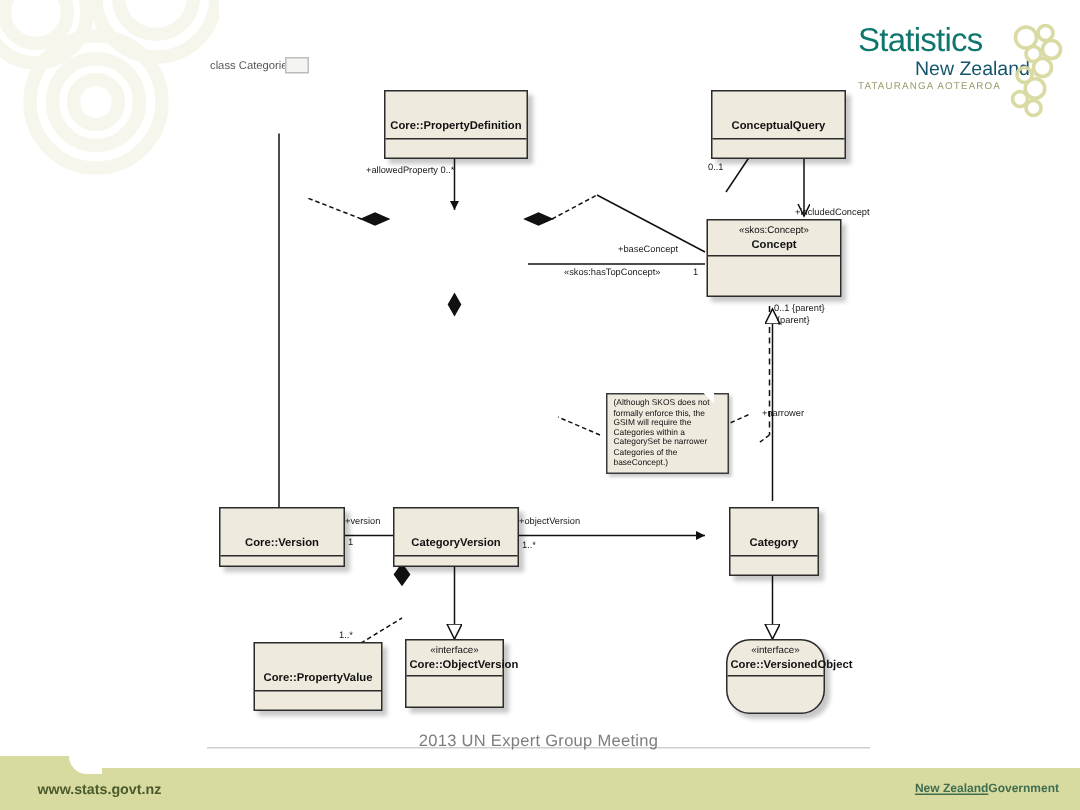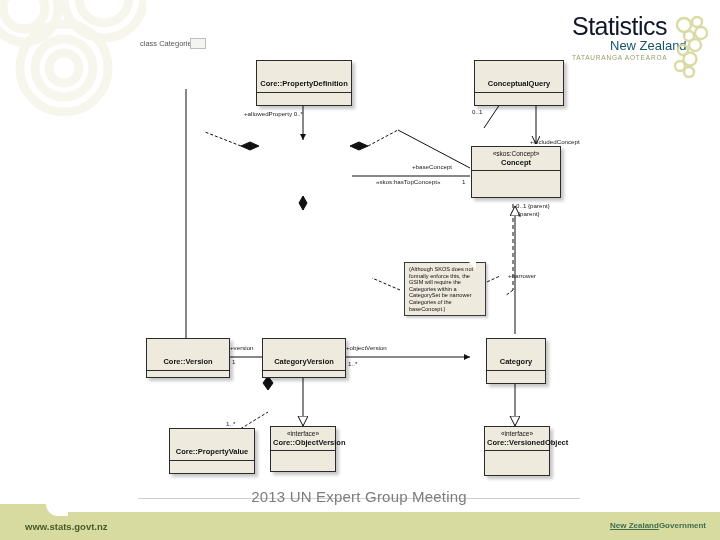--- a/index.html
+++ b/index.html
@@ -6,31 +6,31 @@
   body{width:720px;height:540px;position:relative;overflow:hidden;
        background:#ffffff;font-family:"Liberation Sans",sans-serif;}
 
   
   #slide{position:absolute;inset:0;background:#ffffff;}
 
   .watermark{position:absolute;left:-14px;top:-20px;width:160px;height:150px;
     opacity:.65;pointer-events:none;}
 
   .logo{position:absolute;left:572px;top:14px;width:138px;height:62px;}
-  .logo-stats{font-family:"Liberation Sans",sans-serif;font-size:25px;
-     color:#0f172a;letter-spacing:-.5px;line-height:25px;}
+  .logo-stats{font-family:"Liberation Sans",sans-serif;font-size:22px;
+     color:#0f766e;letter-spacing:-.5px;line-height:25px;}
   .logo-nz{font-size:13px;color:#15556b;text-align:left;margin-left:38px;
      line-height:14px;}
   .logo-maori{font-size:6.5px;color:#9a9a6a;letter-spacing:.8px;margin-top:1px;}
   .koru{position:absolute;left:96px;top:2px;width:44px;height:62px;opacity:.95;}
 
   .footer-line{position:absolute;left:138px;top:498px;width:442px;height:1px;
     background:#cfcfcf;}
   .footer-title{position:absolute;left:138px;top:488px;width:442px;
-    text-align:center;font-size:15px;color:#7d7d7d;letter-spacing:.2px;}
+    text-align:center;font-size:11px;color:#7d7d7d;letter-spacing:.2px;}
 
   .bottombar{position:absolute;left:0;top:512px;width:720px;height:28px;
     background:#d8dba0;}
   .bottombar-notch{position:absolute;left:0;top:504px;width:56px;height:10px;
     background:#d8dba0;border-top-right-radius:0;}
   .bottombar-round{position:absolute;left:46px;top:504px;width:22px;height:12px;
     background:#ffffff;border-bottom-left-radius:14px;}
   .url{position:absolute;left:25px;top:521px;font-size:9.5px;color:#4b5a2a;font-weight:bold;}
   .nzgov{position:absolute;right:14px;top:521px;font-size:8px;color:#3f6d4e;
     font-weight:bold;}
@@ -215,21 +215,21 @@
     </div>
 
     <div class="cls" style="left:270px;top:426px;width:64px;height:44px;">
       <div class="hdr" style="padding-top:3px;">
         <span class="stereo">«interface»</span>
         <span class="nm">Core::ObjectVersion</span>
       </div>
       <div class="body" style="height:12px;"></div>
     </div>
 
-    <div class="cls" style="left:484px;top:426px;width:64px;height:48px;">
+    <div class="cls" style="left:484px;top:426px;width:64px;height:48px;border-radius:16px;">
       <div class="hdr" style="padding-top:3px;">
         <span class="stereo">«interface»</span>
         <span class="nm">Core::VersionedObject</span>
       </div>
       <div class="body" style="height:14px;"></div>
     </div>
 
     <div class="lbl" style="left:244px;top:110px;">+allowedProperty 0..*</div>
     <div class="lbl" style="left:412px;top:163px;">+baseConcept</div>
     <div class="lbl" style="left:376px;top:178px;">«skos:hasTopConcept»</div>

